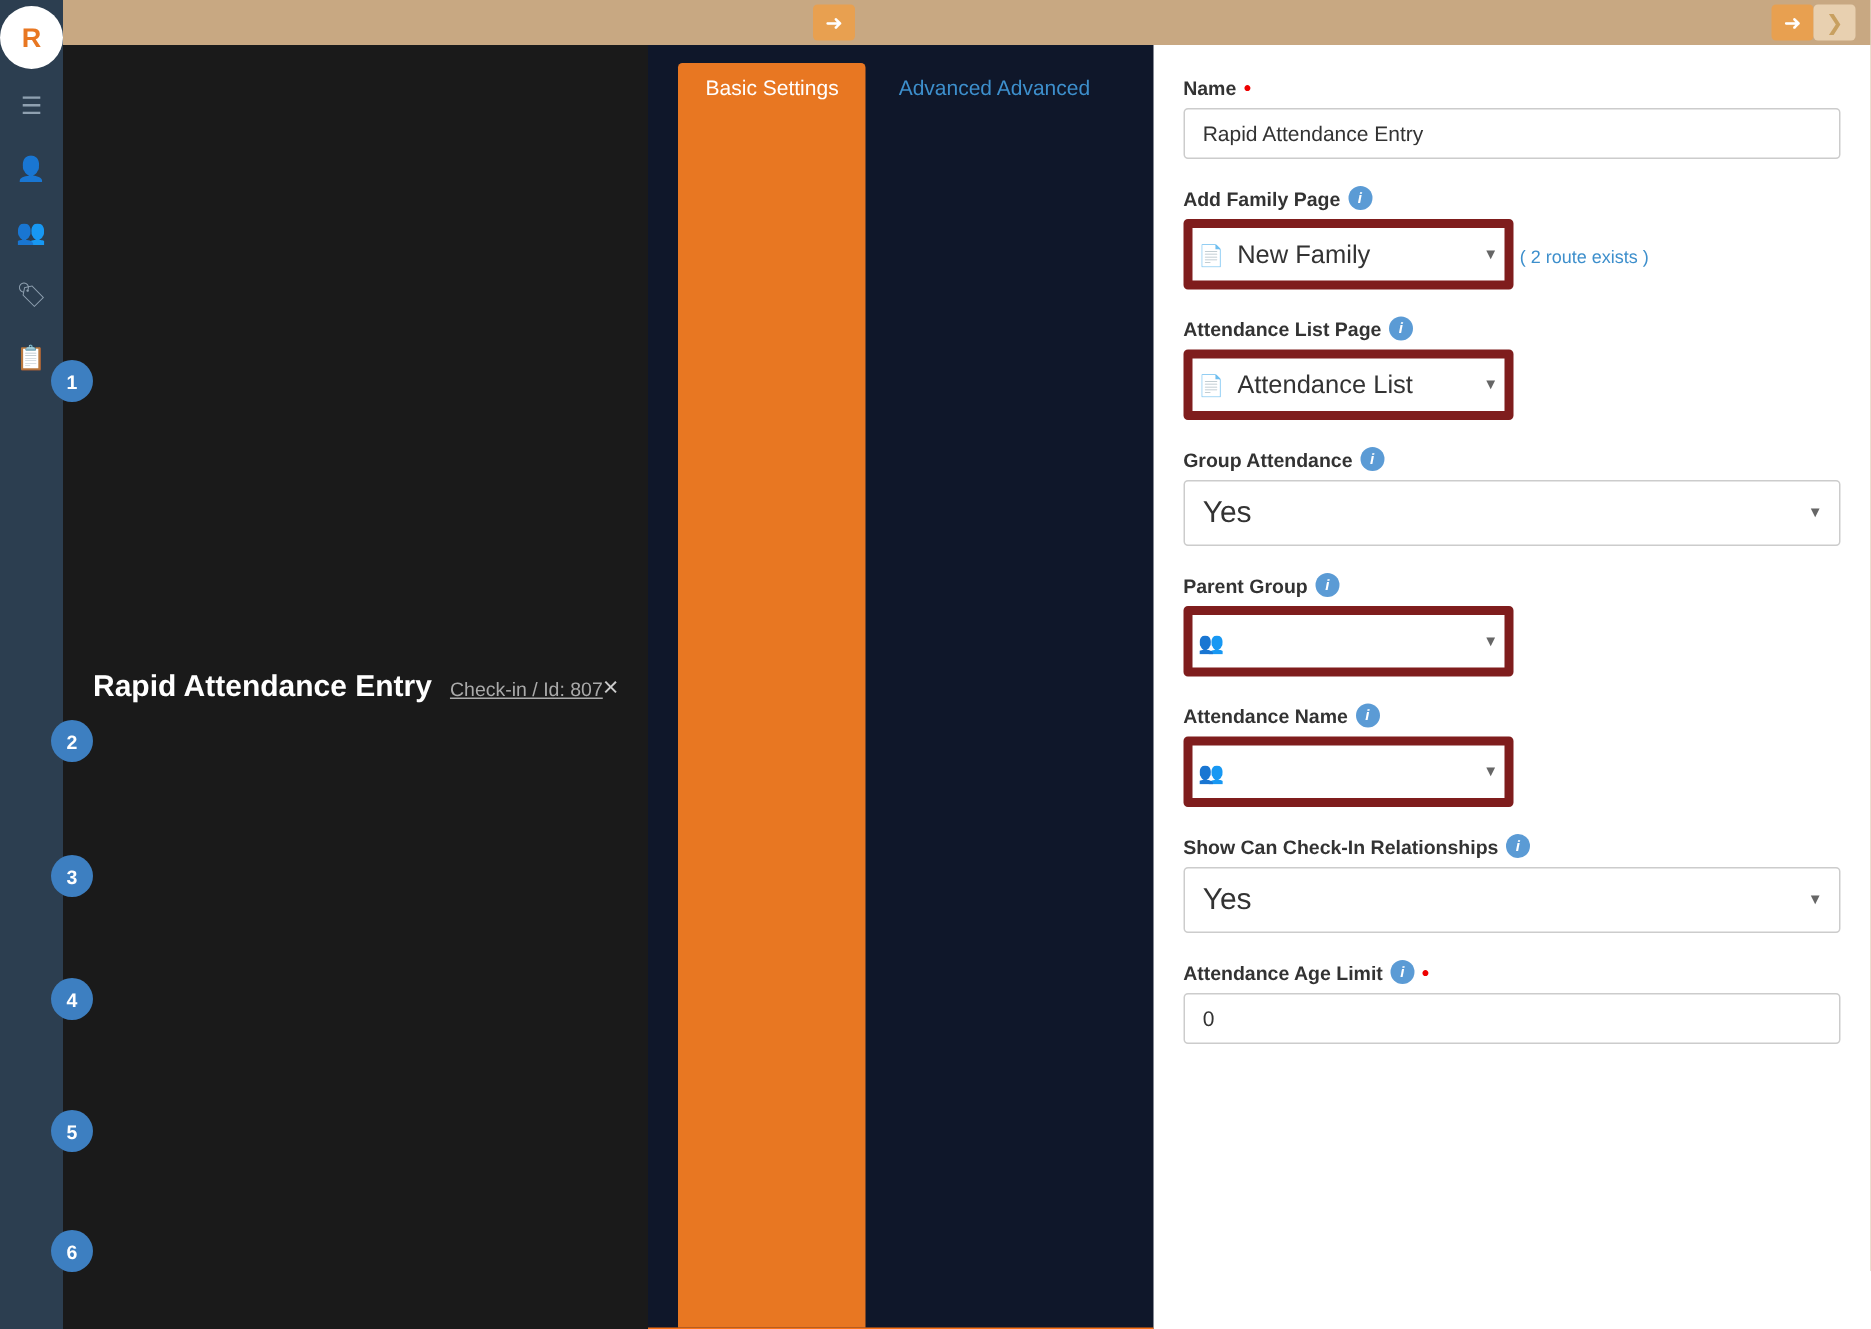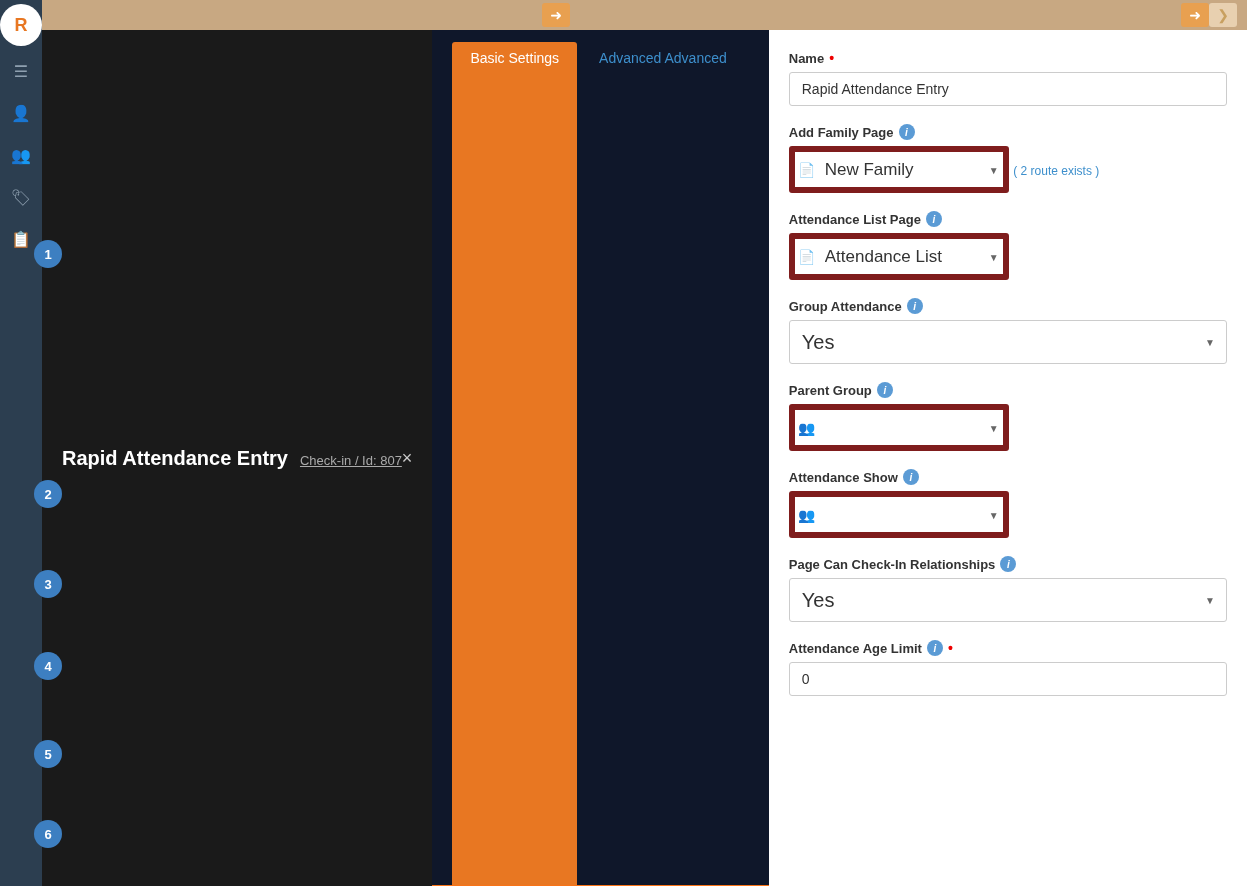--- a/index.html
+++ b/index.html
@@ -410,35 +410,35 @@
         <span class="select-icon">👥</span>
         <select>
           <option selected="" value=""></option>
         </select>
         <span class="select-arrow">▼</span>
       </div>
     </div>
 
     <div class="form-section">
       <div class="form-label">
-        <span>Attendance Show</span>
+        <span>Attendance Name</span>
         <span class="info-icon">i</span>
       </div>
       <div class="select-wrapper">
         <span class="select-icon">👥</span>
         <select>
           <option selected="" value=""></option>
         </select>
         <span class="select-arrow">▼</span>
       </div>
     </div>
 
     <div class="form-section">
       <div class="form-label">
-        <span>Page Can Check-In Relationships</span>
+        <span>Show Can Check-In Relationships</span>
         <span class="info-icon">i</span>
       </div>
       <div class="select-full-wrapper">
         <select>
           <option selected="">Yes</option>
           <option>No</option>
         </select>
         <span class="select-arrow">▼</span>
       </div>
     </div>

